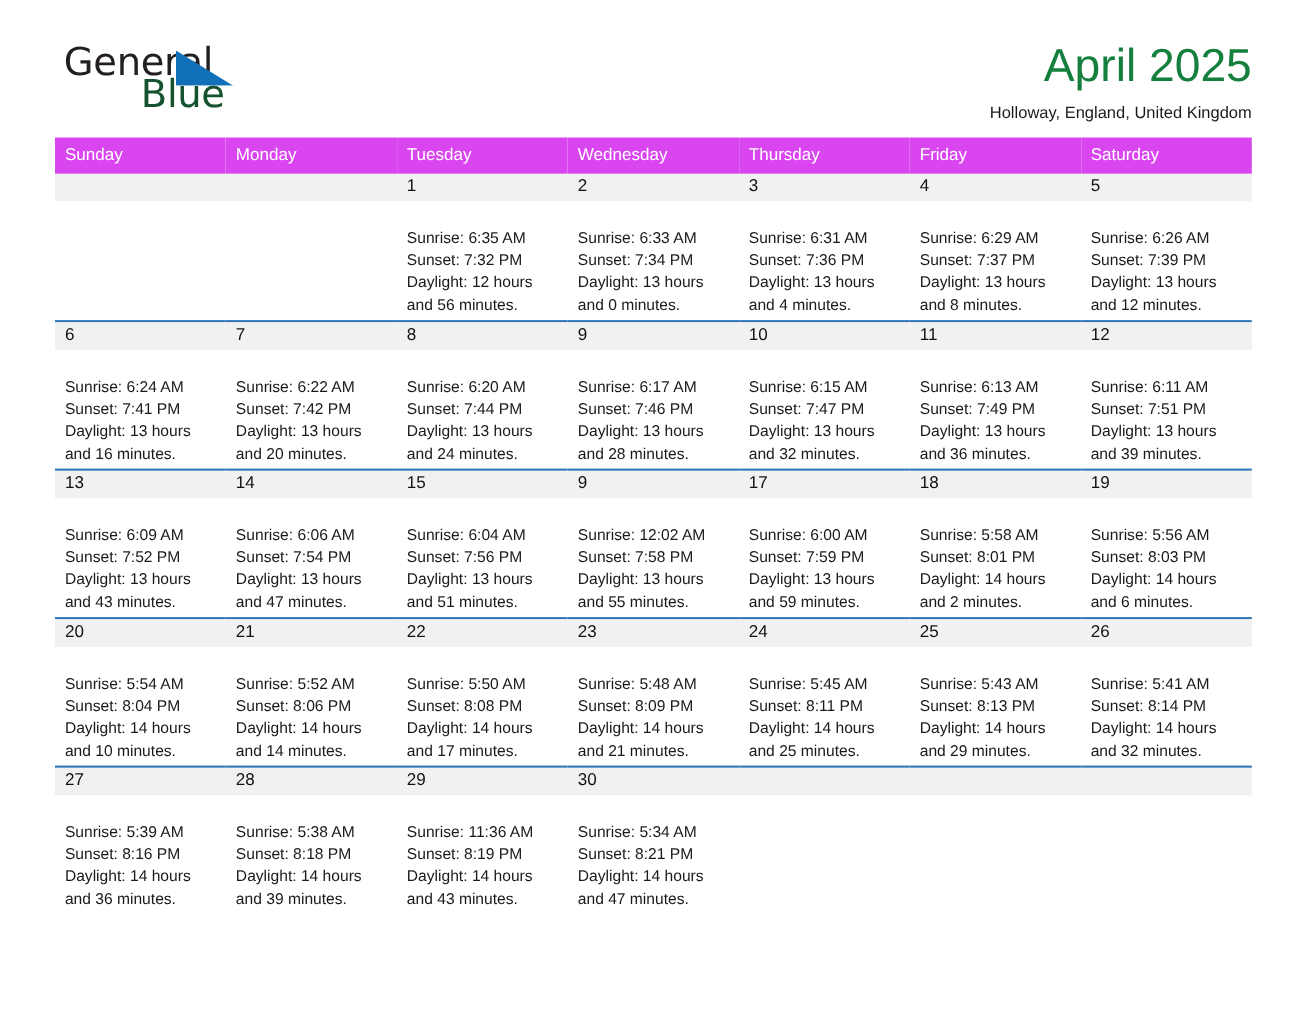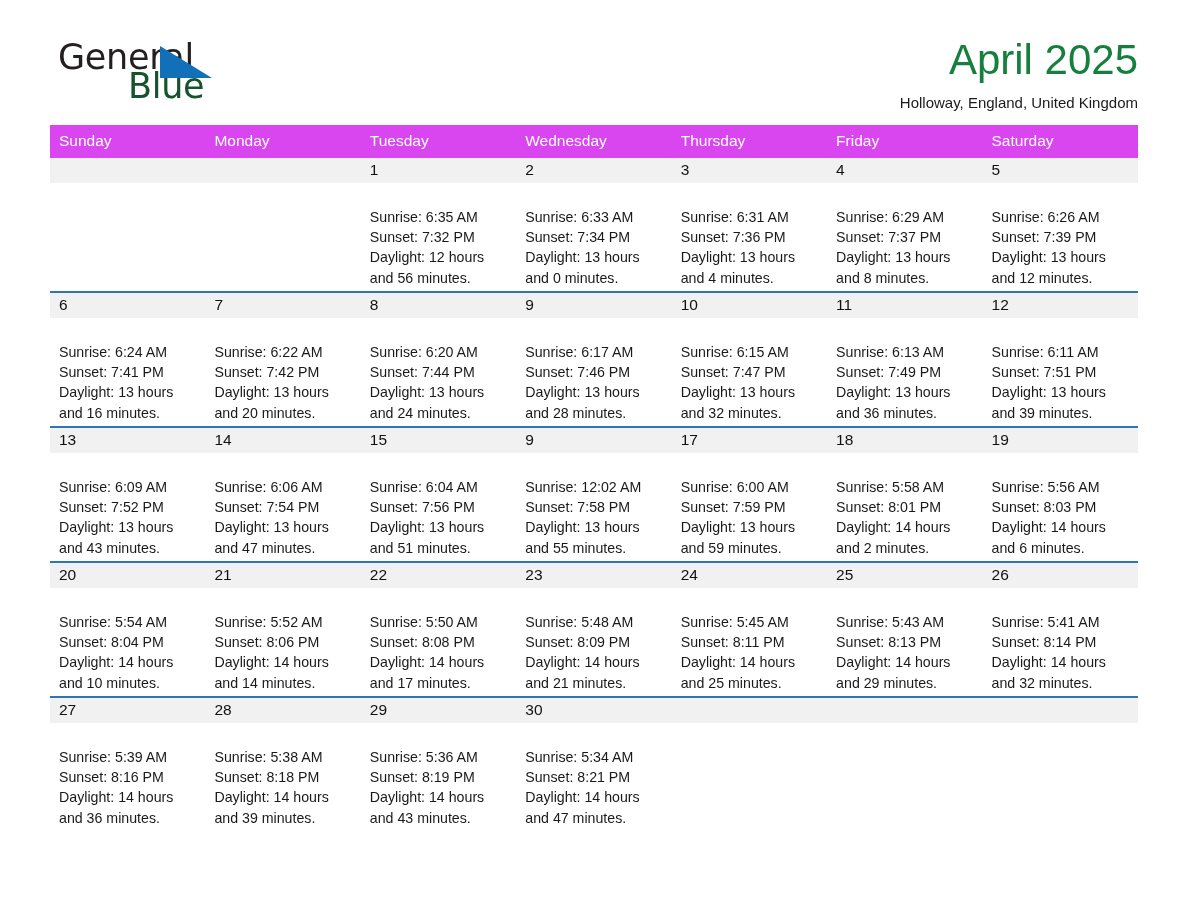--- a/index.html
+++ b/index.html
@@ -504,21 +504,21 @@
                 <div>Sunset: 8:18 PM</div>
                 <div>Daylight: 14 hours</div>
                 <div>and 39 minutes.</div>
               </div>
             </div>
           </td>
           <td>
             <div class="cell-inner">
               <div class="daynum">29</div>
               <div class="details">
-                <div>Sunrise: 5:36 AM</div>
+                <div>Sunrise: 11:36 AM</div>
                 <div>Sunset: 8:19 PM</div>
                 <div>Daylight: 14 hours</div>
                 <div>and 43 minutes.</div>
               </div>
             </div>
           </td>
           <td>
             <div class="cell-inner">
               <div class="daynum">30</div>
               <div class="details">

